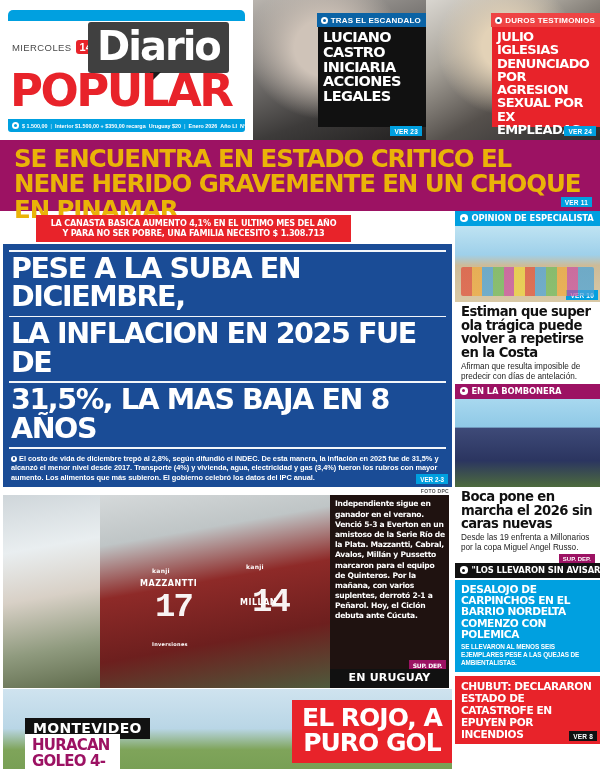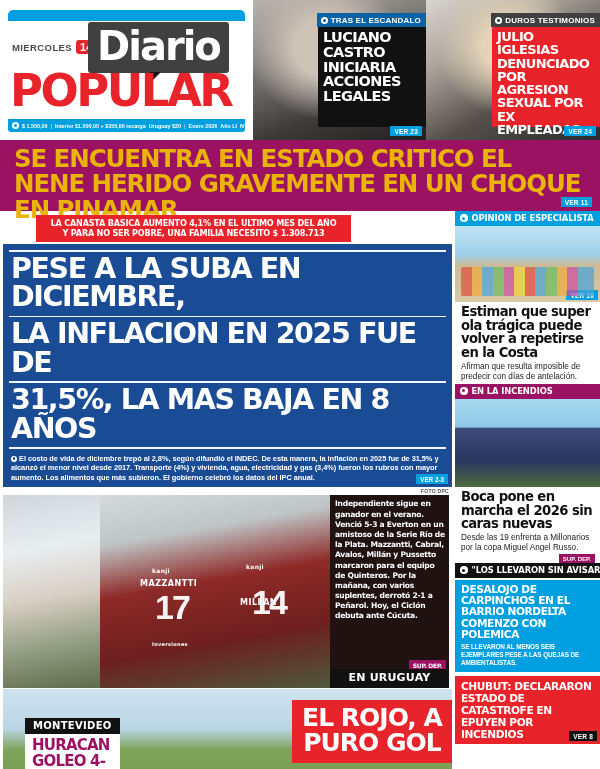--- a/index.html
+++ b/index.html
@@ -13,21 +13,21 @@
   .page { width: 600px; height: 769px; position: relative; background: #fff; }
 
   
   .masthead-row { display: flex; height: 140px; width: 600px; position: relative; }
   .masthead-left { width: 253px; position: relative; background: #fff; padding: 0; }
   .blue-top-bar {
     position: absolute; left: 8px; top: 10px; width: 237px; height: 11px;
     background: #00a0e0; border-radius: 5px 5px 0 0;
   }
   .date-line { position: absolute; left: 12px; top: 40px; display: flex; align-items: center; gap: 4px; }
-  .date-word { font-size: 9.5px; font-weight: bold; color: #4a4a4a; letter-spacing: 0.4px; }
+  .date-word { font-size: 9.5px; font-weight: normal; color: #4a4a4a; letter-spacing: 0.4px; }
   .date-num {
     background: #e8232a; color: #fff; font-weight: bold; font-size: 11px;
     padding: 1px 4px; border-radius: 3px; line-height: 1.1;
   }
   .logo-diario {
     position: absolute; left: 88px; top: 22px;
     background: #404040; color: #fff;
     font-family: "DejaVu Sans", sans-serif;
     font-weight: bold; font-size: 40px; line-height: 1;
     padding: 4px 9px 7px 9px; letter-spacing: -2px;
@@ -66,21 +66,21 @@
   .kicker {
     position: absolute; top: 13px; right: 0; height: 14px;
     display: flex; align-items: center; gap: 3px; padding: 0 5px 0 4px;
     color: #fff; font-size: 8px; font-weight: bold; letter-spacing: 0.2px;
     white-space: nowrap;
   }
   .kicker .bullet { width:7px;height:7px;border-radius:50%;background:#fff;display:flex;align-items:center;justify-content:center;}
   .kicker .bullet i { width:3px;height:3px;border-radius:50%;background:currentColor;display:block;}
   .k-blue { background: #0b63a5; }
   .k-blue .bullet i { background: #0b63a5; }
-  .k-darkblue { background: #404040; justify-content: flex-end; }
+  .k-darkblue { background: #ef4444; justify-content: flex-end; }
   .k-darkblue .bullet i { background: #14375e; }
 
   .ts-headline {
     position: absolute; right: 0; top: 27px; width: 108px; height: 100px;
     padding: 3px 5px 0 5px;
     font-family: "DejaVu Sans", sans-serif; font-weight: bold;
     font-size: 14.5px; line-height: 1.02; letter-spacing: -0.6px;
     color: #fff;
   }
   .hb-black { background: #111; }
@@ -163,21 +163,21 @@
     position: absolute; right: 0; bottom: 0; width: 119px; background: #111;
     color: #fff; text-align: center; font-size: 11px; font-weight: bold;
     padding: 2px 0 3px 0; letter-spacing: 0.2px;
     font-family: "DejaVu Sans", sans-serif;
   }
 
   
   .bottom-band { position: relative; margin: 1px 3px 0 3px; height: 152px; overflow: hidden; }
   .montevideo-tag {
     position: absolute; left: 22px; top: 29px; background: #111; color: #fff;
-    font-size: 10px; font-weight: bold; padding: 2px 8px 3px 8px; letter-spacing: 0.3px;
+    font-size: 14px; font-weight: bold; padding: 2px 8px 3px 8px; letter-spacing: 0.3px;
     font-family: "DejaVu Sans", sans-serif;
   }
   .huracan-box {
     position: absolute; left: 22px; top: 45px; width: 95px; background: #fff;
     padding: 4px 6px 5px 7px;
   }
   .huracan-box h3 {
     color: #9c1263; font-family: "DejaVu Sans", sans-serif; font-weight: bold;
     font-size: 15px; line-height: 1.02; letter-spacing: -0.8px;
   }
@@ -259,21 +259,21 @@
      linear-gradient(180deg,#a8d8ef 0%,#8fc9e6 32%,#3e4a78 33%,#2b3560 70%,#4d6b3d 100%); }
   .img-indep-a { background:
      linear-gradient(170deg,#cfd6da 0%,#e9eef0 28%,#d8d0c6 52%,#8f9a7e 78%,#5f6b4c 100%); }
   .img-indep-b { background:
      linear-gradient(170deg,#d5d9da 0%,#bfc5c6 22%,#8e2a28 45%,#6d1f1e 72%,#4e5a3c 100%); }
   .img-pitch { background:
      linear-gradient(180deg,#cfe3ef 0%,#b9d6e6 26%,#7fa45a 40%,#6f9a4e 70%,#5c8742 100%); }
 
   
   .jersey-num {
-    position:absolute; color:#fff; font-family:Liberation Sans, sans-serif; font-weight:bold;
+    position:absolute; color:#fff; font-family:Liberation Mono, monospace; font-weight:bold;
     letter-spacing:-2px; opacity:.95;
   }
   .jersey-name {
     position:absolute; color:#fff; font-family:"DejaVu Sans",sans-serif; font-weight:bold;
     font-size:7px; letter-spacing:0.5px;
   }
   .brand-tag {
     position:absolute; color:#fff; font-family:"DejaVu Sans",sans-serif;
     font-weight:bold; font-size:6px; letter-spacing:0.3px;
   }
@@ -408,21 +408,21 @@
       </div>
       <div class="side-body">
         <h3>Estiman que super ola trágica puede volver a repetirse en la Costa</h3>
         <p>Afirman que resulta imposible de predecir con días de antelación.</p>
       </div>
 
       <div class="side-kicker sk-magenta">
         <span class="bullet">
             <i></i>
           </span>
-        <span>EN LA INCENDIOS</span>
+        <span>EN LA BOMBONERA</span>
       </div>
       <div class="side-photo img-boca" style="height:88px;"></div>
       <div class="side-body">
         <h3>Boca pone en marcha el 2026 sin caras nuevas</h3>
         <p>Desde las 19 enfrenta a Millonarios por la copa Miguel Angel Russo.</p>
         <span class="sup-mag">SUP. DEP.</span>
       </div>
 
       <div class="side-kicker sk-black" style="clear:both;">
         <span class="bullet">

